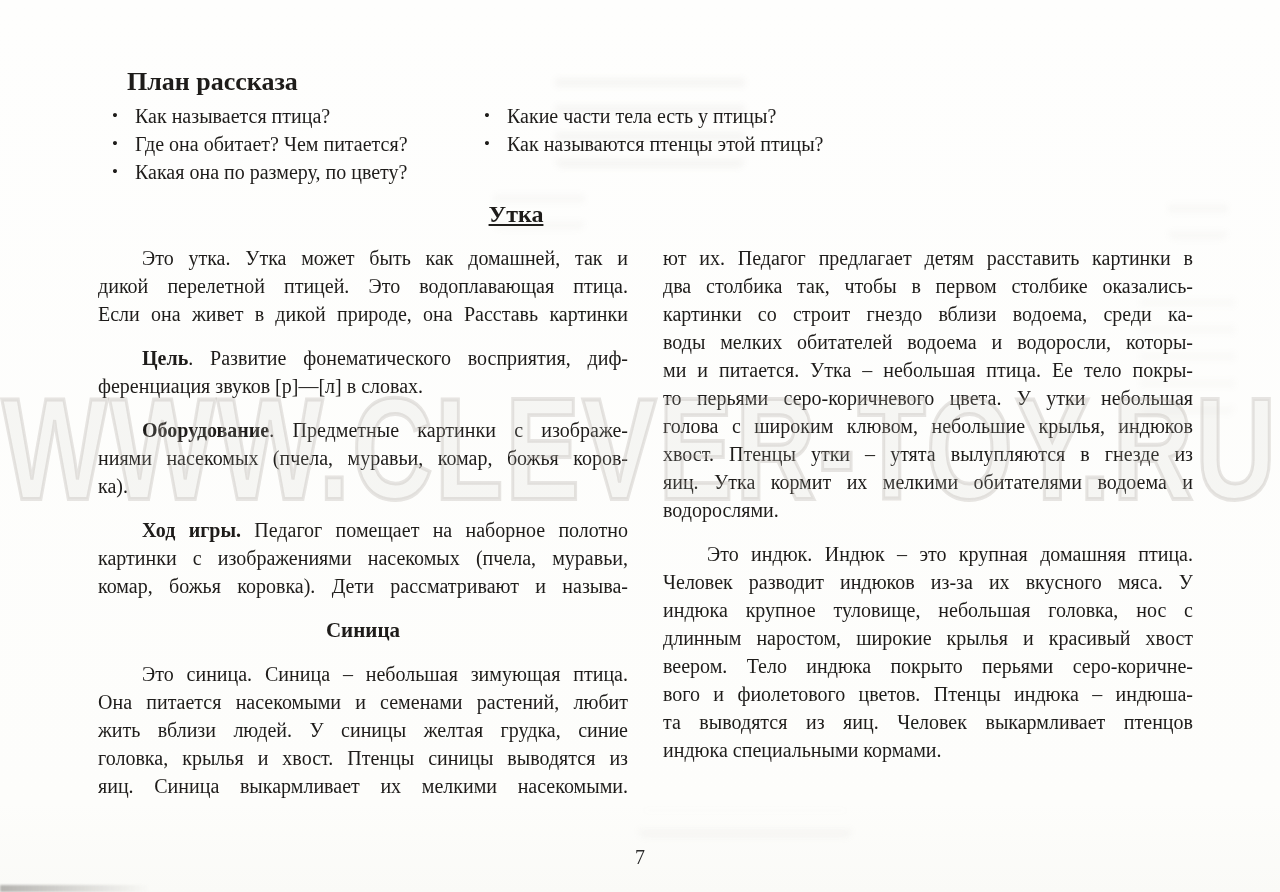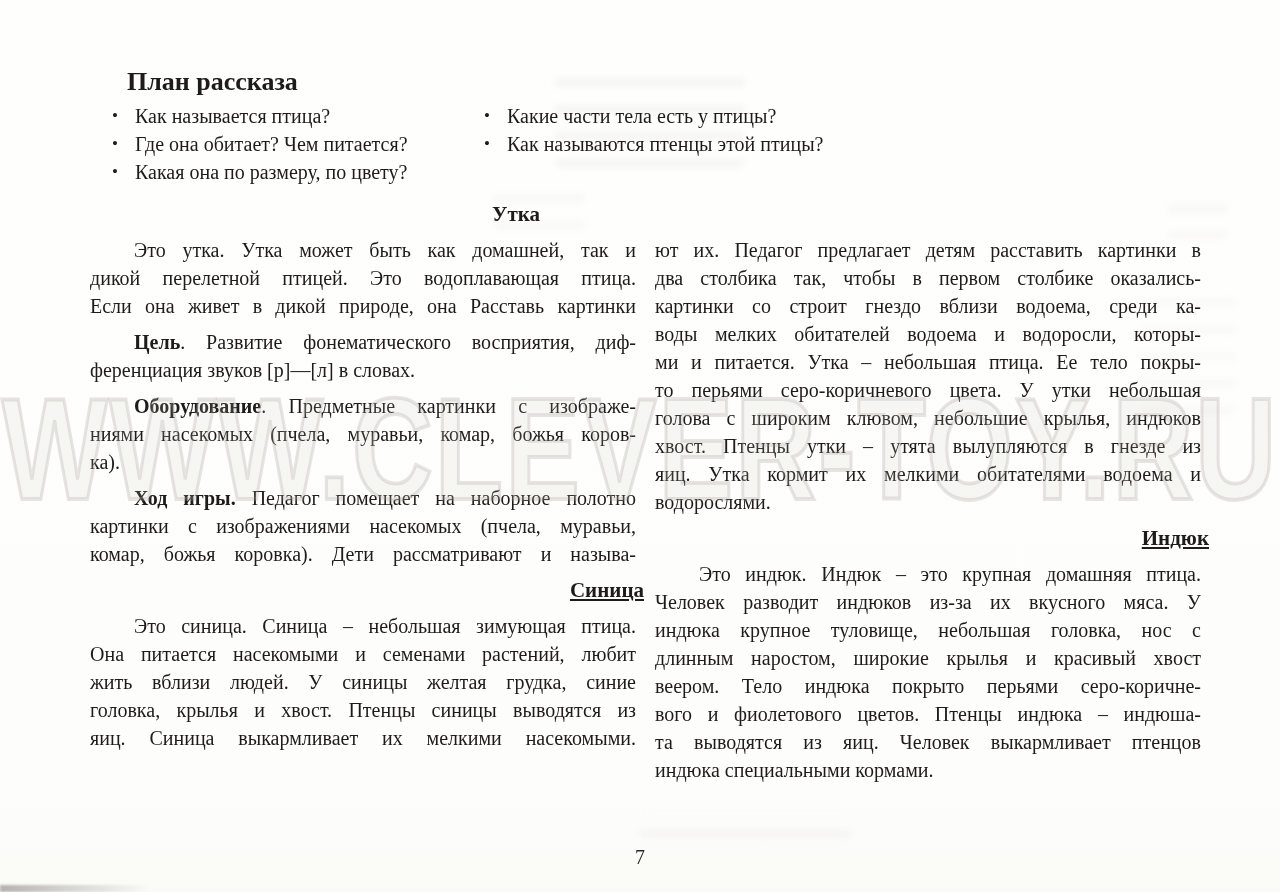--- a/index.html
+++ b/index.html
@@ -18,33 +18,32 @@
   }
   .bullet-list{position:absolute;font-size:20px;line-height:28px;}
   .bullet-list.left{left:112px;top:102px;width:370px;}
   .bullet-list.right{left:484px;top:102px;width:460px;}
   .bullet-item{display:flex;}
   .bullet-dot{width:23px;flex:0 0 23px;font-size:17px;}
 
   
   .duck-heading{
     position:absolute;left:0;top:200px;width:1032px;
-    text-align:center;font-weight:bold;font-size:21px;line-height:28px;
+    text-align:center;font-weight:bold;font-size:24px;line-height:28px;text-decoration:underline;
   }
   .col .heading{
-    font-weight:bold;font-size:21px;line-height:28px;text-align:right;
+    font-weight:bold;font-size:21px;line-height:28px;text-align:center;
     margin:6px 0 3px 0;
-    text-decoration:underline;
   }
 
   
   .col{position:absolute;top:228px;width:562px;font-size:20px;line-height:28px;}
   .col-left{left:82px;}
   .col-right{left:647px;}
-  .para{margin:8px;}
+  .para{margin:16px;}
   .line{
     text-align:justify;
     text-align-last:justify;
     -moz-text-align-last:justify;
   }
   .line.short{text-align-last:left;-moz-text-align-last:left;}
   .line.ind{text-indent:44px;}
   b.lead{font-weight:bold;}
 
   
@@ -164,21 +163,20 @@
           <div class="line">картинки со строит гнездо вблизи водоема, среди ка-</div>
           <div class="line">воды мелких обитателей водоема и водоросли, которы-</div>
           <div class="line">ми и питается. Утка – небольшая птица. Ее тело покры-</div>
           <div class="line">то перьями серо-коричневого цвета. У утки небольшая</div>
           <div class="line">голова с широким клювом, небольшие крылья, индюков</div>
           <div class="line">хвост. Птенцы утки – утята вылупляются в гнезде из</div>
           <div class="line">яиц. Утка кормит их мелкими обитателями водоема и</div>
           <div class="line short">водорослями.</div>
         </div>
       </div>
-    <div class="heading">Индюк</div>
     <div>
         <div class="para">
           <div class="line ind">Это индюк. Индюк – это крупная домашняя птица.</div>
           <div class="line">Человек разводит индюков из-за их вкусного мяса. У</div>
           <div class="line">индюка крупное туловище, небольшая головка, нос с</div>
           <div class="line">длинным наростом, широкие крылья и красивый хвост</div>
           <div class="line">веером. Тело индюка покрыто перьями серо-коричне-</div>
           <div class="line">вого и фиолетового цветов. Птенцы индюка – индюша-</div>
           <div class="line">та выводятся из яиц. Человек выкармливает птенцов</div>
           <div class="line short">индюка специальными кормами.</div>

